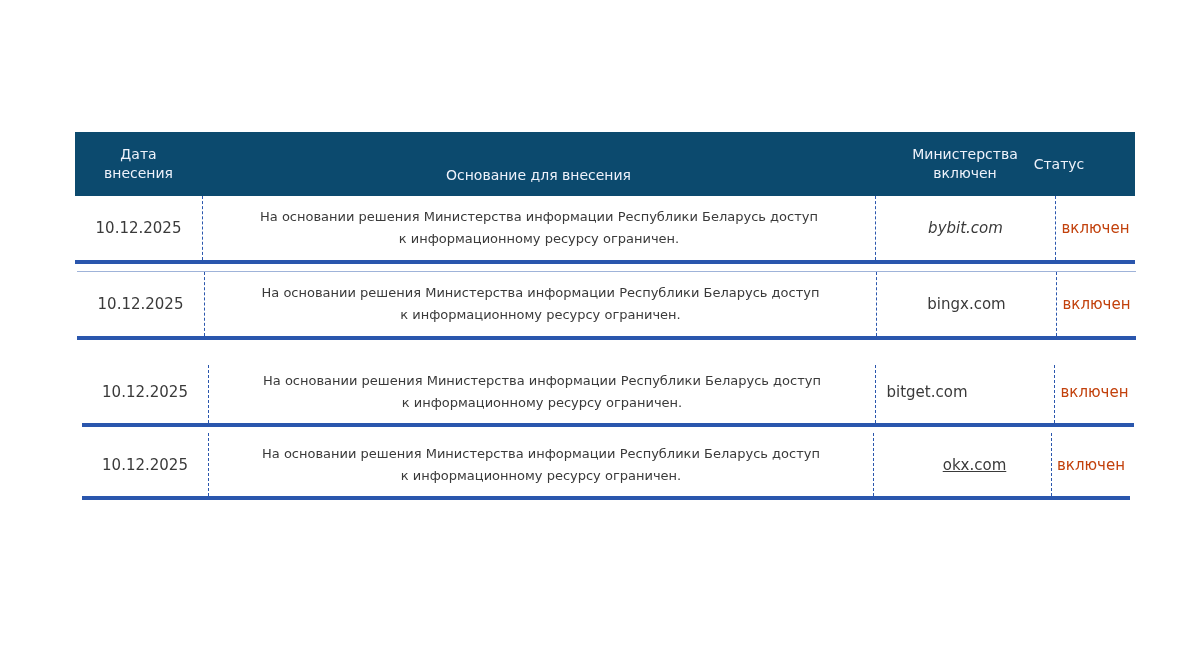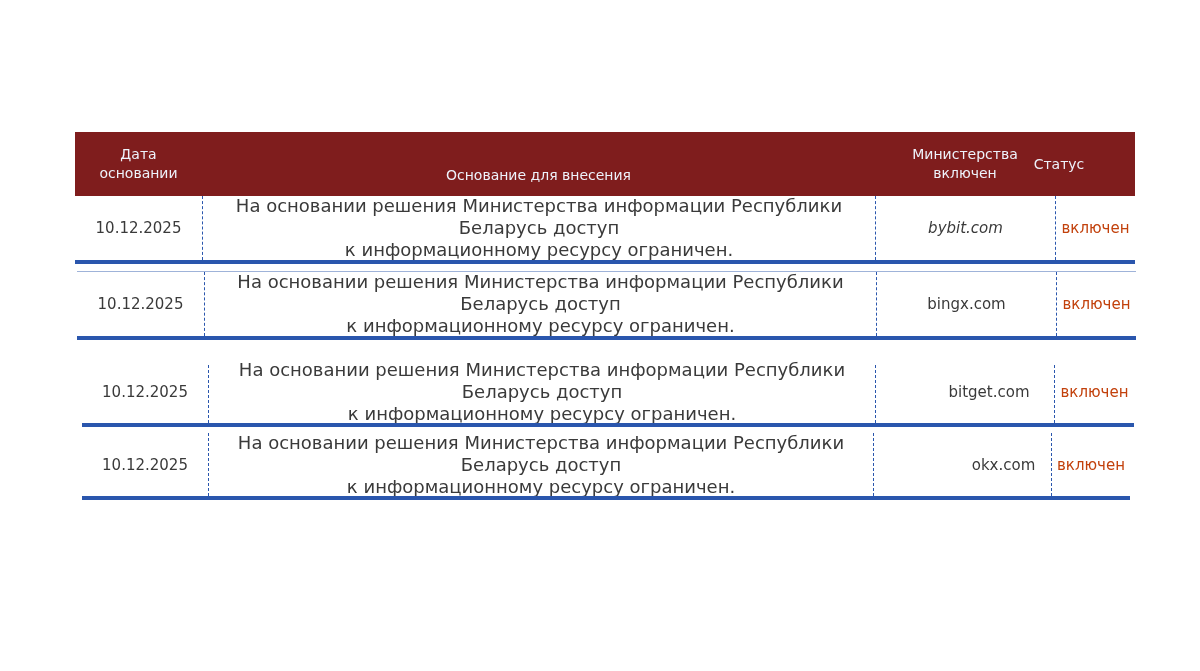--- a/index.html
+++ b/index.html
@@ -1,38 +1,38 @@
 <!DOCTYPE html>
 <html><head>
 <meta charset="utf-8">
 <style>
   html, body { margin:0; padding:0; background:#ffffff; }
   body { width:1200px; height:671px; position:relative; overflow:hidden;
          font-family:"DejaVu Sans", "Liberation Sans", sans-serif; }
   .header { position:absolute; left:75px; top:132px; width:1060px; height:64px;
-            background:#7f1d1d; color:#eef2fb; font-size:14px; }
+            background:#0c4a6e; color:#eef2fb; font-size:14px; }
   .hcell { position:absolute; top:0; height:64px; display:flex; align-items:center;
            justify-content:center; text-align:center; line-height:19px; }
   .row { position:absolute; font-size:15px; color:#3a3a3a; }
   .row .cell { position:absolute; top:0; bottom:4px; display:flex; align-items:center;
                justify-content:center; text-align:center; }
-  .row .reason { line-height:22px; font-size:18px; }
+  .row .reason { line-height:22px; font-size:13px; }
   .row .status { color:#c2410c; }
   .row .bar { position:absolute; left:0; right:0; bottom:0; height:4px; background:#2a56ad; }
   .row .sep { position:absolute; top:0; bottom:4px; width:0; border-left:1px dashed #2a56ad; }
   .thinline { position:absolute; left:77px; width:1059px; top:271px; height:1px; background:#9fb3d9; }
 </style>
 </head>
 <body>
 
 <div class="header">
   <div class="hcell" style="left:0;width:127px;">
     <div>
       <div>Дата</div>
-      <div>основании</div>
+      <div>внесения</div>
     </div>
   </div>
   <div class="hcell" style="left:127px;width:673px;margin-top:11px;">Основание для внесения</div>
   <div class="hcell" style="left:800px;width:180px;">
     <div>
       <div>Министерства</div>
       <div>включен</div>
     </div>
   </div>
   <div class="hcell" style="left:944px;width:80px;">Статус</div>
@@ -75,33 +75,33 @@
 <div class="row" style="left:82px;top:360px;width:1052px;height:67px;">
   <div class="cell" style="left:0;width:126px;">10.12.2025</div>
   <div class="sep" style="left:126px;top:5px;"></div>
   <div class="cell reason" style="left:127px;width:666px;">
     <div>
       <div>На основании решения Министерства информации Республики Беларусь доступ</div>
       <div>к информационному ресурсу ограничен.</div>
     </div>
   </div>
   <div class="sep" style="left:793px;top:5px;"></div>
-  <div class="cell" style="left:818px;width:178px;">bitget.com</div>
+  <div class="cell" style="left:756px;width:178px;">bitget.com</div>
   <div class="sep" style="left:972px;top:5px;"></div>
   <div class="cell status" style="left:973px;width:79px;">включен</div>
   <div class="bar"></div>
 </div>
 
 <div class="row" style="left:82px;top:433px;width:1048px;height:67px;">
   <div class="cell" style="left:0;width:126px;">10.12.2025</div>
   <div class="sep" style="left:126px;"></div>
   <div class="cell reason" style="left:127px;width:664px;">
     <div>
       <div>На основании решения Министерства информации Республики Беларусь доступ</div>
       <div>к информационному ресурсу ограничен.</div>
     </div>
   </div>
   <div class="sep" style="left:791px;"></div>
-  <div class="cell" style="left:833px;width:177px;">okx.com</div>
+  <div class="cell" style="left:804px;width:177px;text-decoration:underline;">okx.com</div>
   <div class="sep" style="left:969px;"></div>
   <div class="cell status" style="left:970px;width:78px;">включен</div>
   <div class="bar"></div>
 </div>
 
 </body></html>

